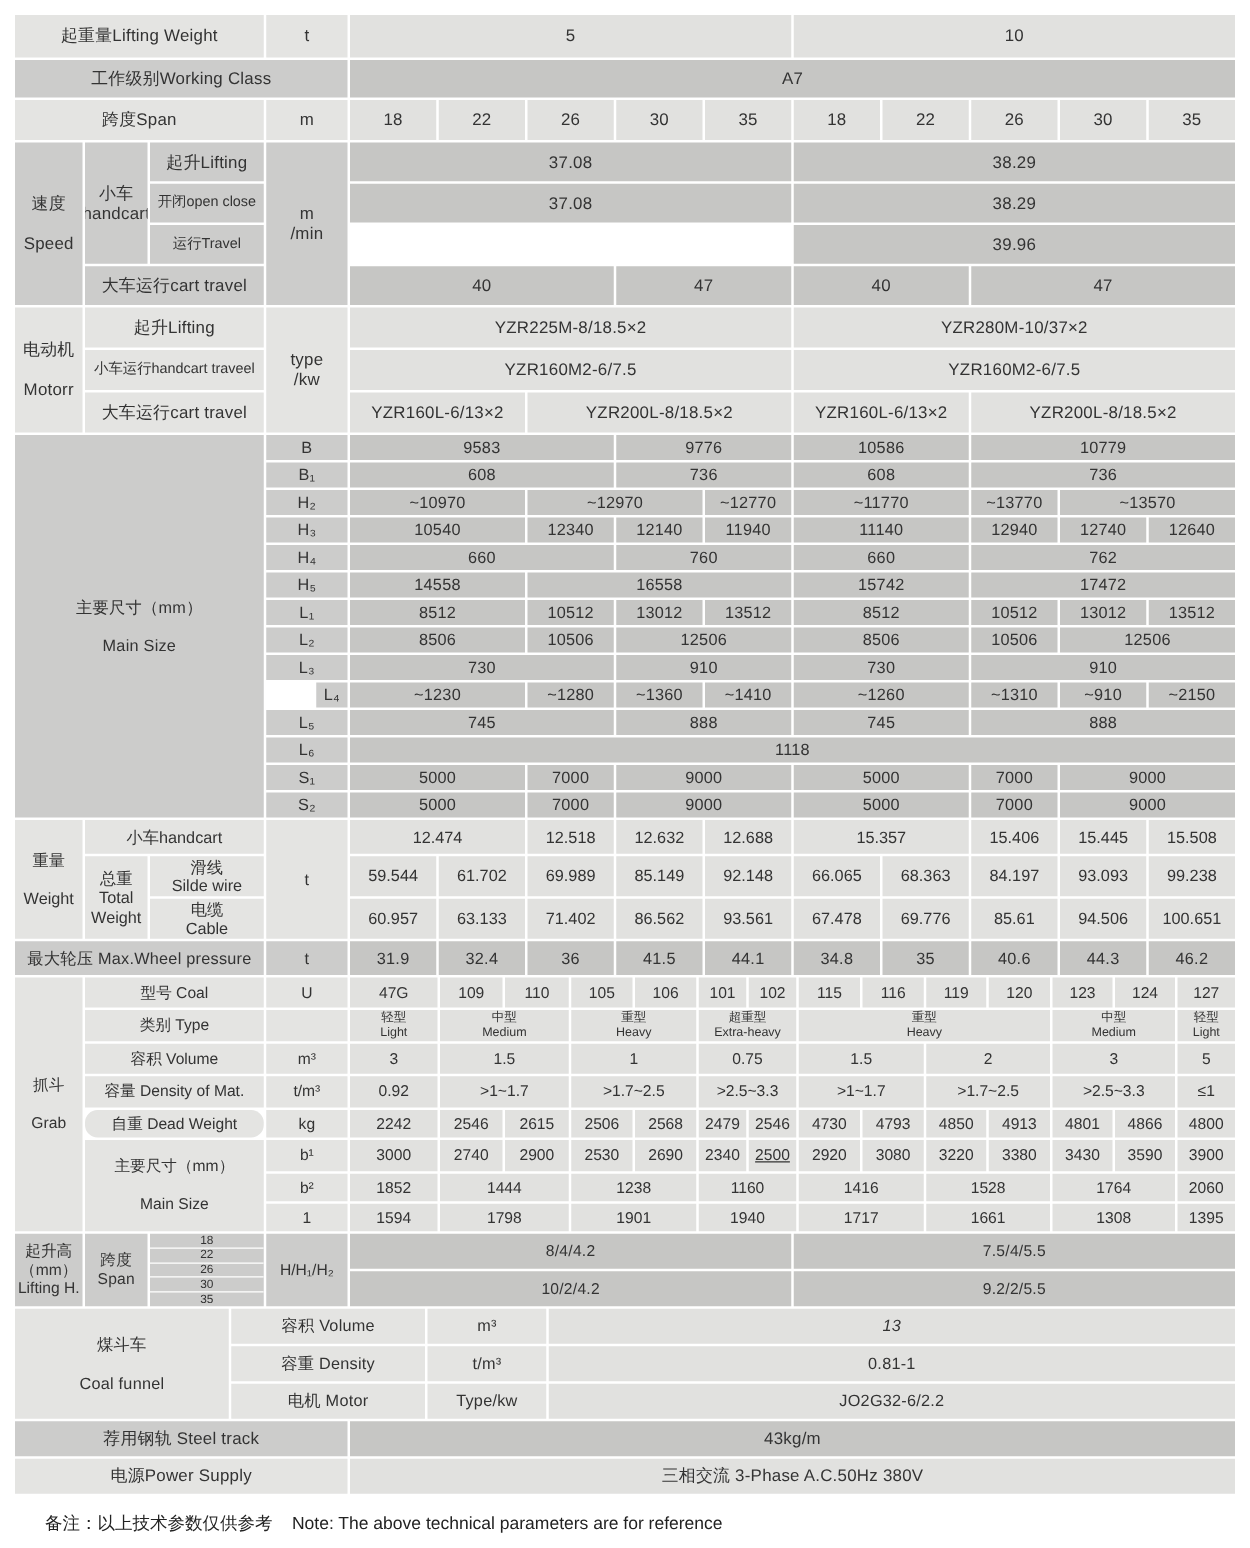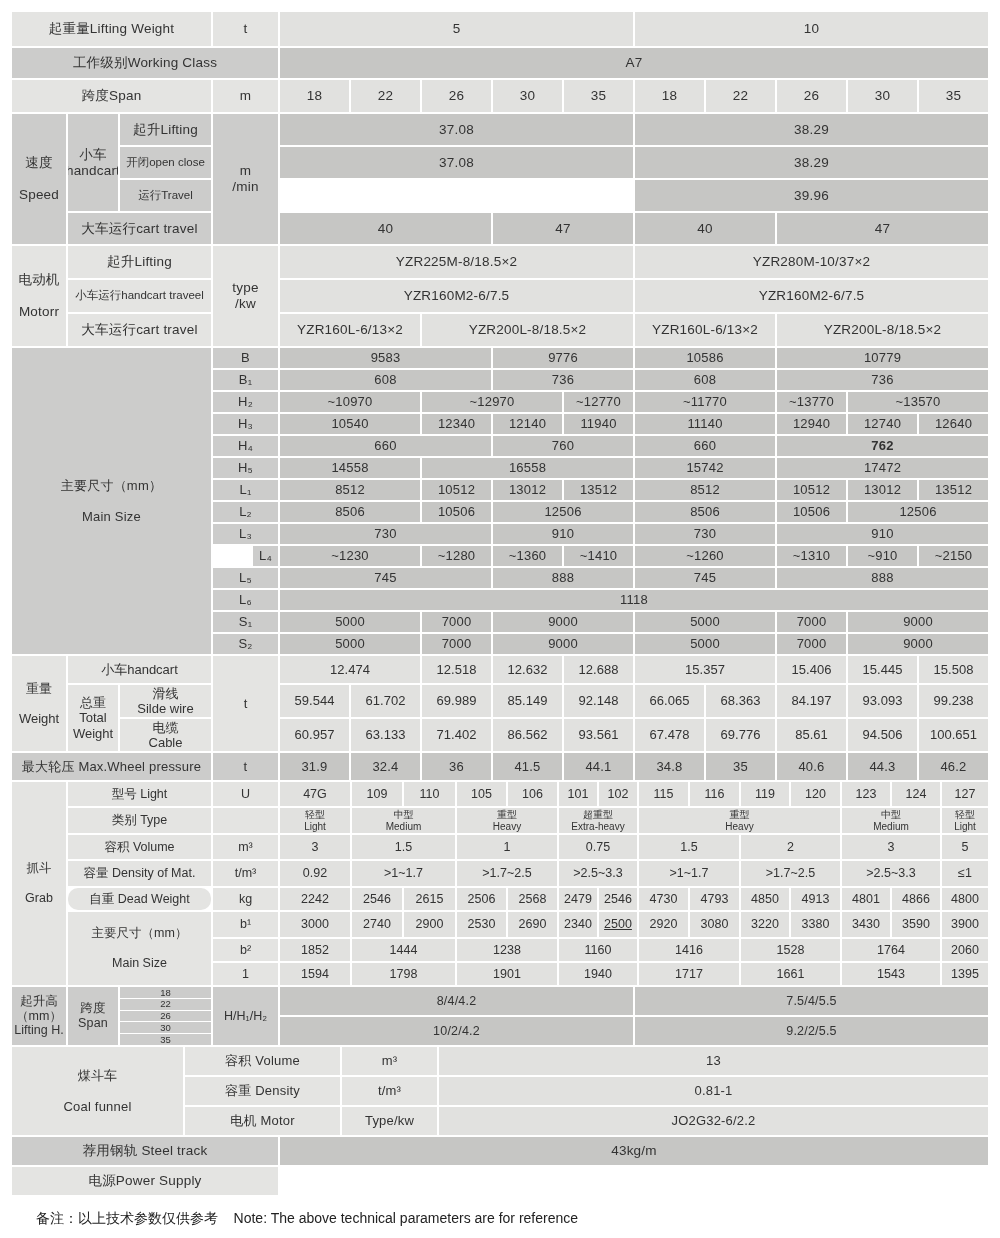--- a/index.html
+++ b/index.html
@@ -130,21 +130,21 @@
       <div class="cell" style="grid-area: 4 / 8 / span 1 / span 1;">12140</div>
       <div class="cell" style="grid-area: 4 / 9 / span 1 / span 1;">11940</div>
       <div class="cell" style="grid-area: 4 / 10 / span 1 / span 2;">11140</div>
       <div class="cell" style="grid-area: 4 / 12 / span 1 / span 1;">12940</div>
       <div class="cell" style="grid-area: 4 / 13 / span 1 / span 1;">12740</div>
       <div class="cell" style="grid-area: 4 / 14 / span 1 / span 1;">12640</div>
       <div class="cell lbl" style="grid-area: 5 / 4 / span 1 / span 1;">H₄</div>
       <div class="cell" style="grid-area: 5 / 5 / span 1 / span 3;">660</div>
       <div class="cell" style="grid-area: 5 / 8 / span 1 / span 2;">760</div>
       <div class="cell" style="grid-area: 5 / 10 / span 1 / span 2;">660</div>
-      <div class="cell" style="grid-area: 5 / 12 / span 1 / span 3; font-weight: bold;">762</div>
+      <div class="cell" style="grid-area: 5 / 12 / span 1 / span 3;">762</div>
       <div class="cell lbl" style="grid-area: 6 / 4 / span 1 / span 1;">H₅</div>
       <div class="cell" style="grid-area: 6 / 5 / span 1 / span 2;">14558</div>
       <div class="cell" style="grid-area: 6 / 7 / span 1 / span 3;">16558</div>
       <div class="cell" style="grid-area: 6 / 10 / span 1 / span 2;">15742</div>
       <div class="cell" style="grid-area: 6 / 12 / span 1 / span 3;">17472</div>
       <div class="cell lbl" style="grid-area: 7 / 4 / span 1 / span 1;">L₁</div>
       <div class="cell" style="grid-area: 7 / 5 / span 1 / span 2;">8512</div>
       <div class="cell" style="grid-area: 7 / 7 / span 1 / span 1;">10512</div>
       <div class="cell" style="grid-area: 7 / 8 / span 1 / span 1;">13012</div>
       <div class="cell" style="grid-area: 7 / 9 / span 1 / span 1;">13512</div>
@@ -248,21 +248,21 @@
       <div class="cell" style="grid-area: 1 / 10 / span 1 / span 1;">34.8</div>
       <div class="cell" style="grid-area: 1 / 11 / span 1 / span 1;">35</div>
       <div class="cell" style="grid-area: 1 / 12 / span 1 / span 1;">40.6</div>
       <div class="cell" style="grid-area: 1 / 13 / span 1 / span 1;">44.3</div>
       <div class="cell" style="grid-area: 1 / 14 / span 1 / span 1;">46.2</div>
     </div>
     <div class="section sec-light" data-sec="grab" style="grid-template-columns: 54px 50px 91px 65px 70px 50px 51px 49px 49px 38px 38px 49px 49px 48px 49px 48px 48px 1fr; grid-template-rows: 24px 25px 24px 25px 22px 25px 22px 22px;">
       <div class="cell lbl" style="grid-area: 1 / 1 / span 8 / span 1;">抓斗
 
 Grab</div>
-      <div class="cell lbl" style="grid-area: 1 / 2 / span 1 / span 2;">型号 Light</div>
+      <div class="cell lbl" style="grid-area: 1 / 2 / span 1 / span 2;">型号 Coal</div>
       <div class="cell lbl" style="grid-area: 1 / 4 / span 1 / span 1;">U</div>
       <div class="cell" style="grid-area: 1 / 5 / span 1 / span 1;">47G</div>
       <div class="cell" style="grid-area: 1 / 6 / span 1 / span 1;">109</div>
       <div class="cell" style="grid-area: 1 / 7 / span 1 / span 1;">110</div>
       <div class="cell" style="grid-area: 1 / 8 / span 1 / span 1;">105</div>
       <div class="cell" style="grid-area: 1 / 9 / span 1 / span 1;">106</div>
       <div class="cell" style="grid-area: 1 / 10 / span 1 / span 1;">101</div>
       <div class="cell" style="grid-area: 1 / 11 / span 1 / span 1;">102</div>
       <div class="cell" style="grid-area: 1 / 12 / span 1 / span 1;">115</div>
       <div class="cell" style="grid-area: 1 / 13 / span 1 / span 1;">116</div>
@@ -350,21 +350,21 @@
       <div class="cell" style="grid-area: 7 / 14 / span 1 / span 2;">1528</div>
       <div class="cell" style="grid-area: 7 / 16 / span 1 / span 2;">1764</div>
       <div class="cell" style="grid-area: 7 / 18 / span 1 / span 1;">2060</div>
       <div class="cell lbl" style="grid-area: 8 / 4 / span 1 / span 1;">1</div>
       <div class="cell" style="grid-area: 8 / 5 / span 1 / span 1;">1594</div>
       <div class="cell" style="grid-area: 8 / 6 / span 1 / span 2;">1798</div>
       <div class="cell" style="grid-area: 8 / 8 / span 1 / span 2;">1901</div>
       <div class="cell" style="grid-area: 8 / 10 / span 1 / span 2;">1940</div>
       <div class="cell" style="grid-area: 8 / 12 / span 1 / span 2;">1717</div>
       <div class="cell" style="grid-area: 8 / 14 / span 1 / span 2;">1661</div>
-      <div class="cell" style="grid-area: 8 / 16 / span 1 / span 2;">1543</div>
+      <div class="cell" style="grid-area: 8 / 16 / span 1 / span 2;">1308</div>
       <div class="cell" style="grid-area: 8 / 18 / span 1 / span 1;">1395</div>
     </div>
     <div class="section sec-dark" data-sec="lifting-height" style="grid-template-columns: 54px 50px 91px 65px repeat(10, 1fr); grid-template-rows: 28px 28px;">
       <div class="cell lbl fs10" style="grid-area: 1 / 1 / span 2 / span 1;">起升高
 （mm）
 Lifting H.</div>
       <div class="cell lbl" style="grid-area: 1 / 2 / span 2 / span 1;">跨度
 Span</div>
       <div class="cell lbl stackcell" style="grid-area: 1 / 3 / span 2 / span 1;"><div class="stack-item">18</div><div class="stack-item">22</div><div class="stack-item">26</div><div class="stack-item">30</div><div class="stack-item">35</div></div>
       <div class="cell lbl fs11" style="grid-area: 1 / 4 / span 2 / span 1;">H/H₁/H₂</div>
@@ -372,29 +372,30 @@
       <div class="cell" style="grid-area: 1 / 10 / span 1 / span 5;">7.5/4/5.5</div>
       <div class="cell" style="grid-area: 2 / 5 / span 1 / span 5;">10/2/4.2</div>
       <div class="cell" style="grid-area: 2 / 10 / span 1 / span 5;">9.2/2/5.5</div>
     </div>
     <div class="section sec-light" data-sec="coal-funnel" style="grid-template-columns: 171px 155px 95px 1fr; grid-template-rows: 28px 28px 28px;">
       <div class="cell lbl" style="grid-area: 1 / 1 / span 3 / span 1;">煤斗车
 
 Coal funnel</div>
       <div class="cell lbl" style="grid-area: 1 / 2 / span 1 / span 1;">容积 Volume</div>
       <div class="cell lbl" style="grid-area: 1 / 3 / span 1 / span 1;">m³</div>
-      <div class="cell" style="grid-area: 1 / 4 / span 1 / span 1;">13</div>
+      <div class="cell" style="grid-area: 1 / 4 / span 1 / span 1; font-style: italic;">13</div>
       <div class="cell lbl" style="grid-area: 2 / 2 / span 1 / span 1;">容重 Density</div>
       <div class="cell lbl" style="grid-area: 2 / 3 / span 1 / span 1;">t/m³</div>
       <div class="cell" style="grid-area: 2 / 4 / span 1 / span 1;">0.81-1</div>
       <div class="cell lbl" style="grid-area: 3 / 2 / span 1 / span 1;">电机 Motor</div>
       <div class="cell lbl" style="grid-area: 3 / 3 / span 1 / span 1;">Type/kw</div>
       <div class="cell" style="grid-area: 3 / 4 / span 1 / span 1;">JO2G32-6/2.2</div>
     </div>
     <div class="section sec-dark" data-sec="steel-track" style="grid-template-columns: 54px 50px 91px 65px repeat(10, 1fr); grid-template-rows: 28px;">
       <div class="cell lbl" style="grid-area: 1 / 1 / span 1 / span 4;">荐用钢轨 Steel track</div>
       <div class="cell" style="grid-area: 1 / 5 / span 1 / span 10;">43kg/m</div>
     </div>
     <div class="section sec-light" data-sec="power-supply" style="grid-template-columns: 54px 50px 91px 65px repeat(10, 1fr); grid-template-rows: 28px;">
       <div class="cell lbl" style="grid-area: 1 / 1 / span 1 / span 4;">电源Power Supply</div>
+      <div class="cell" style="grid-area: 1 / 5 / span 1 / span 10;">三相交流 3-Phase A.C.50Hz 380V</div>
     </div>
   </div>
 <div id="note">备注：以上技术参数仅供参考    Note: The above technical parameters are for reference</div>
 
 </body></html>

